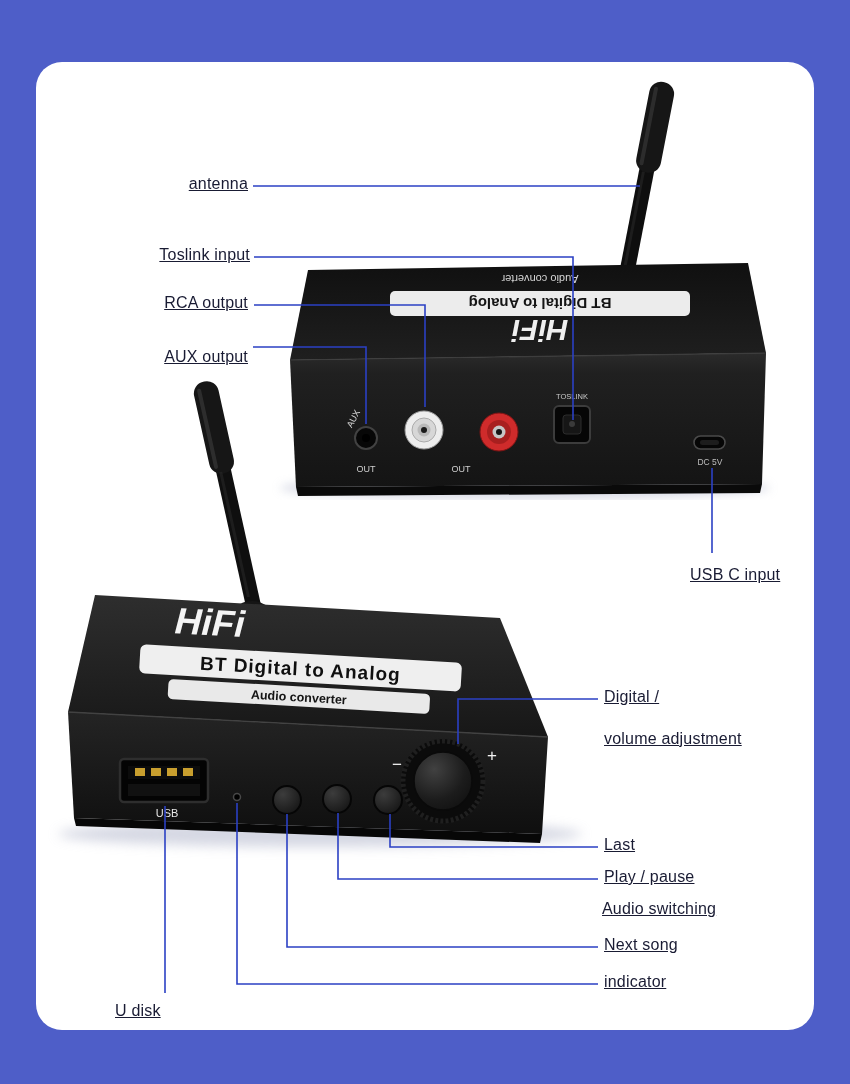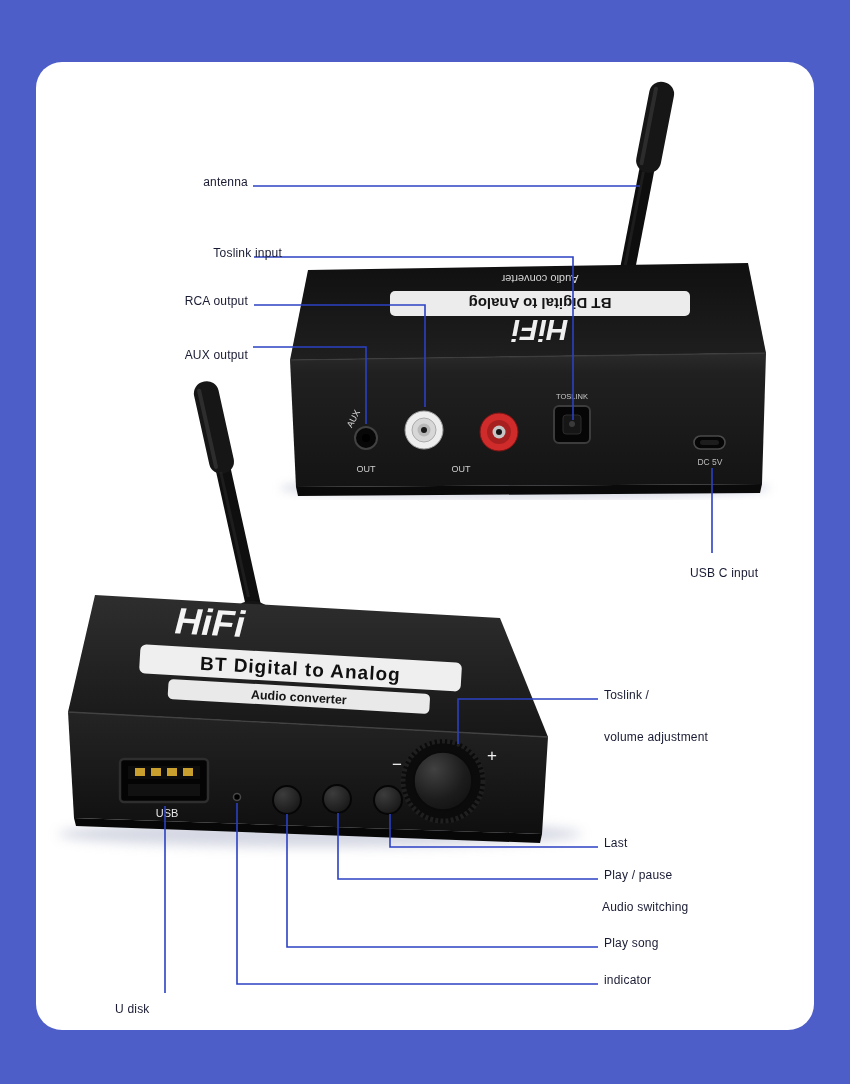--- a/index.html
+++ b/index.html
@@ -4,22 +4,22 @@
 <style>
   * { margin:0; padding:0; box-sizing:border-box; }
   html, body { width:850px; height:1084px; overflow:hidden; }
   body { background: var(--frame-blue, #4e5ec8); font-family:"Liberation Sans", sans-serif; }
   .page { position:relative; width:850px; height:1084px; background: var(--frame-blue, #4e5ec8); overflow:hidden; }
   .canvas { position:absolute; left:36px; top:62px; width:778px; height:968px;
             background: var(--canvas-white, #ffffff); border-radius:26px; }
   .dev { position:absolute; }
   .lines { position:absolute; left:0; top:0; pointer-events:none; }
   .ann { stroke: var(--line-blue, #2b40c4); stroke-width:1.6px; fill:none; }
-  .lbl { position:absolute; font-size:12px; letter-spacing:0.2px;
-         color: var(--label-ink, #191b33); white-space:nowrap; }
+  .lbl { position:absolute; font-size:16px; letter-spacing:0.2px;
+         color: var(--label-ink, #191b33); white-space:nowrap;text-decoration:underline; }
   .lbl-r { text-align:right; }
   svg text { font-family:"Liberation Sans", sans-serif; }
   .rca-red-outer { fill: var(--rca-red, #cf2b2b); }
 </style>
 </head>
 <body>
 
 <div class="page">
 
   <div class="canvas"></div>
@@ -183,26 +183,26 @@
       <path d="M598 699 H458 V744"></path>
       <path d="M598 847 H390 V814"></path>
       <path d="M598 879 H338 V813"></path>
       <path d="M598 947 H287 V814"></path>
       <path d="M598 984 H237 V803"></path>
       <path d="M165 806 V993"></path>
     </g>
   </svg>
 
   <div class="lbl lbl-r" style="right:602px; top:175px">antenna</div>
-  <div class="lbl lbl-r" style="right:568px; top:246px">Toslink input</div>
+  <div class="lbl lbl-r" style="right:600px; top:246px">Toslink input</div>
   <div class="lbl lbl-r" style="right:602px; top:294px">RCA output</div>
   <div class="lbl lbl-r" style="right:602px; top:348px">AUX output</div>
   <div class="lbl" style="left:690px; top:566px">USB C input</div>
-  <div class="lbl" style="left:604px; top:688px">Toslink /</div>
+  <div class="lbl" style="left:604px; top:688px">Digital /</div>
   <div class="lbl" style="left:604px; top:730px">volume adjustment</div>
   <div class="lbl" style="left:604px; top:836px">Last</div>
   <div class="lbl" style="left:604px; top:868px">Play / pause</div>
   <div class="lbl" style="left:602px; top:900px">Audio switching</div>
-  <div class="lbl" style="left:604px; top:936px">Play song</div>
+  <div class="lbl" style="left:604px; top:936px">Next song</div>
   <div class="lbl" style="left:604px; top:973px">indicator</div>
   <div class="lbl" style="left:115px; top:1002px">U disk</div>
 
 </div>
 
 </body></html>

